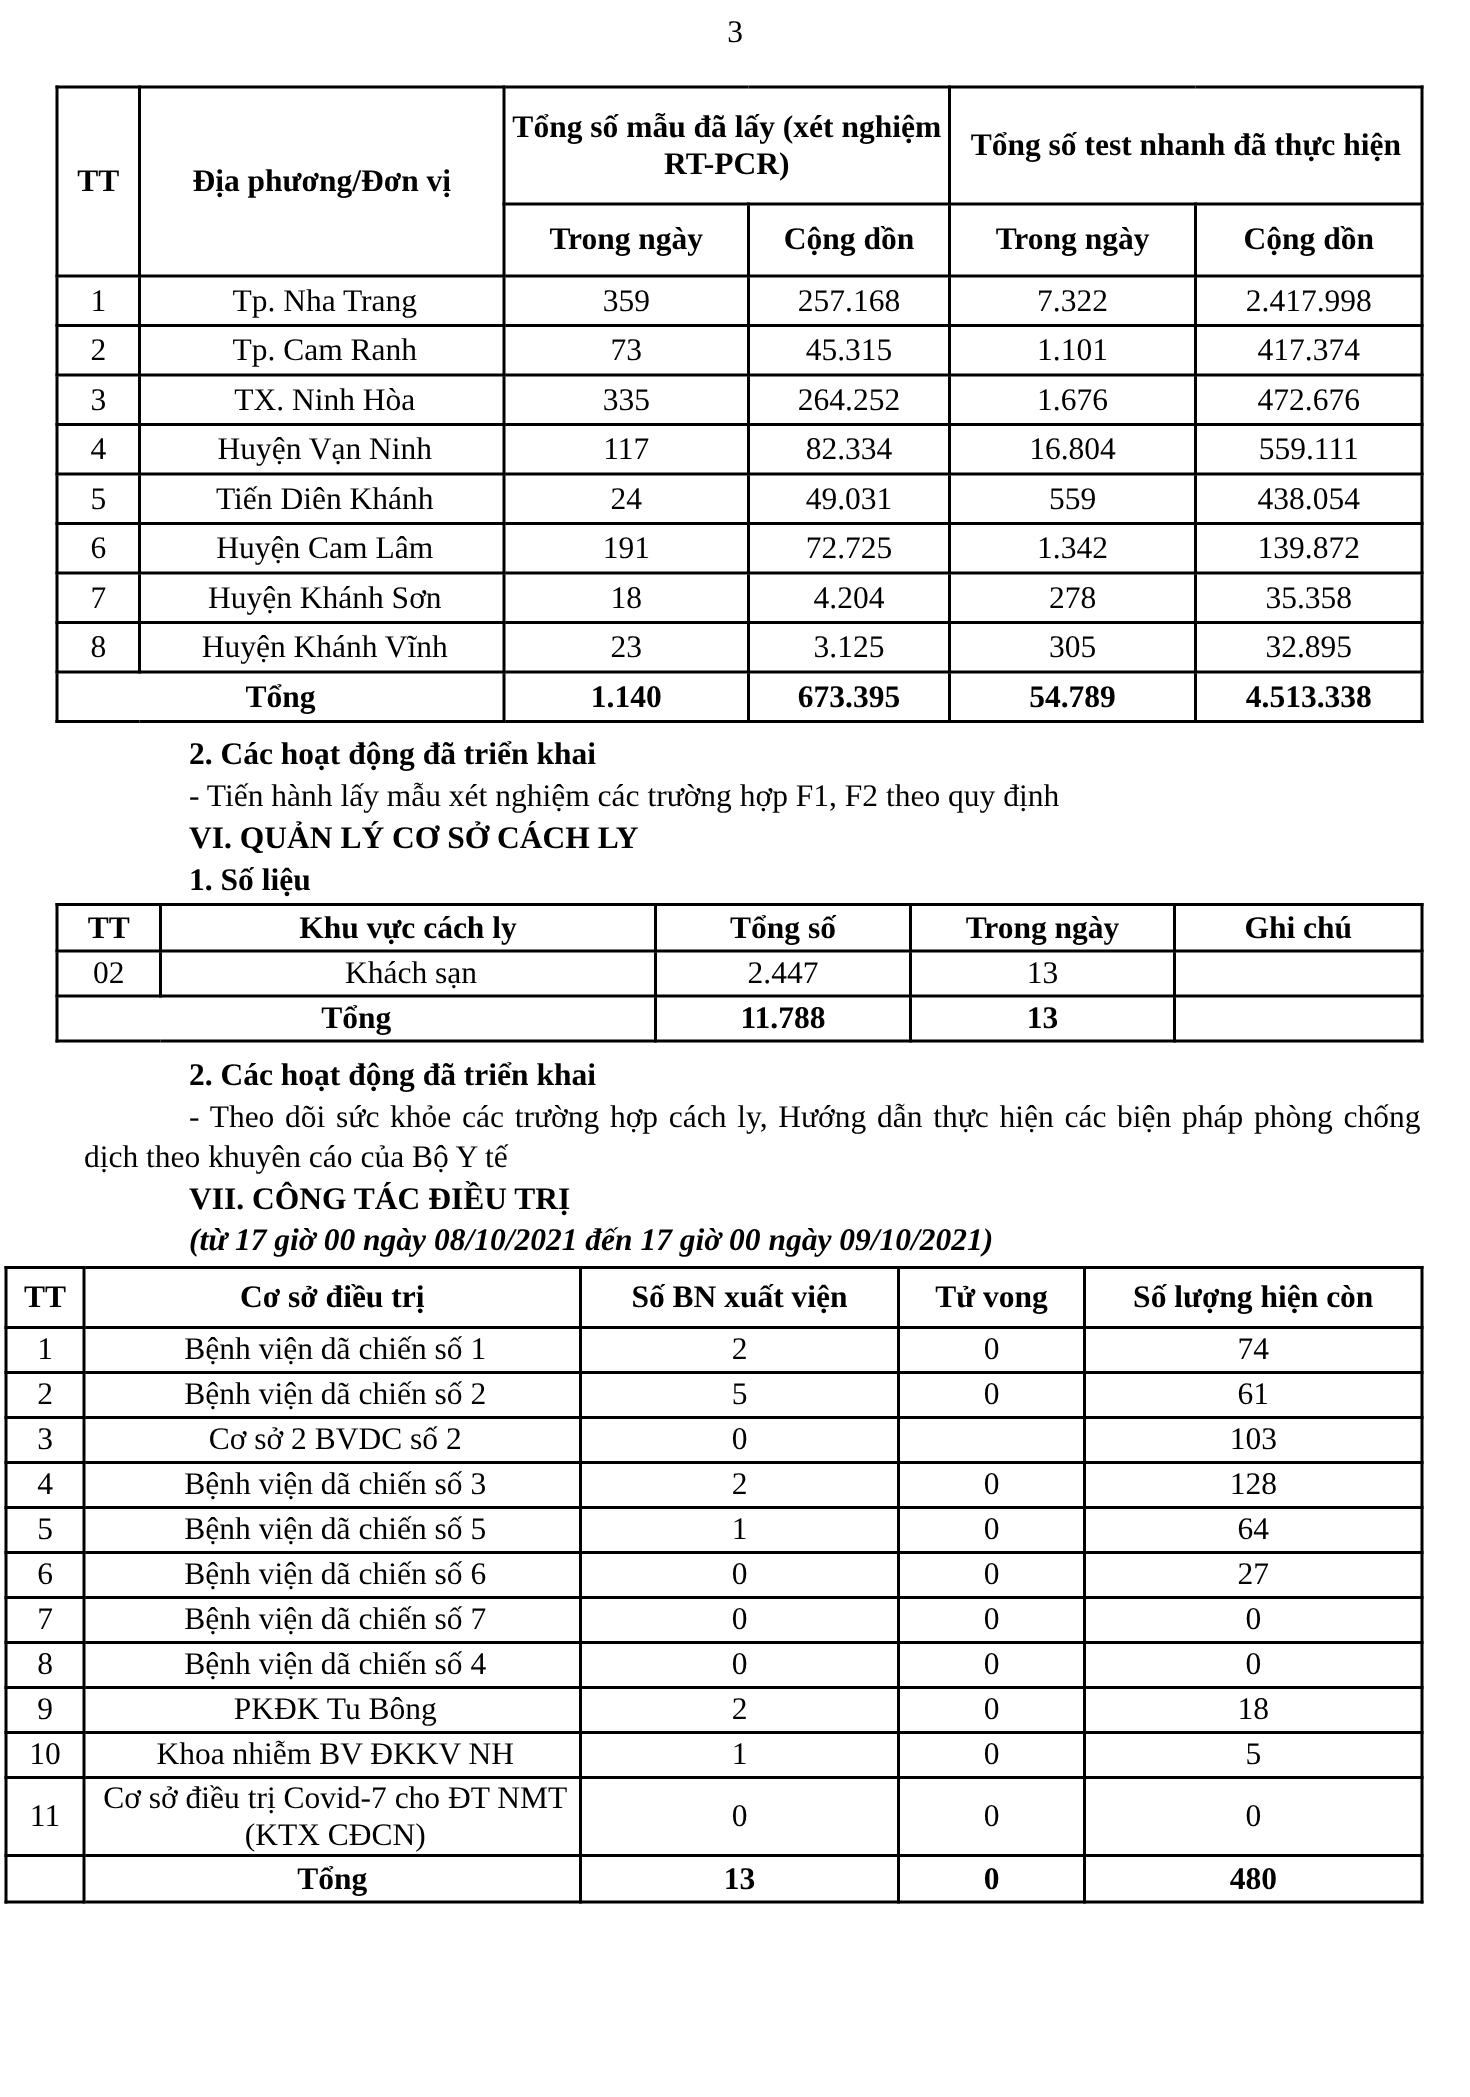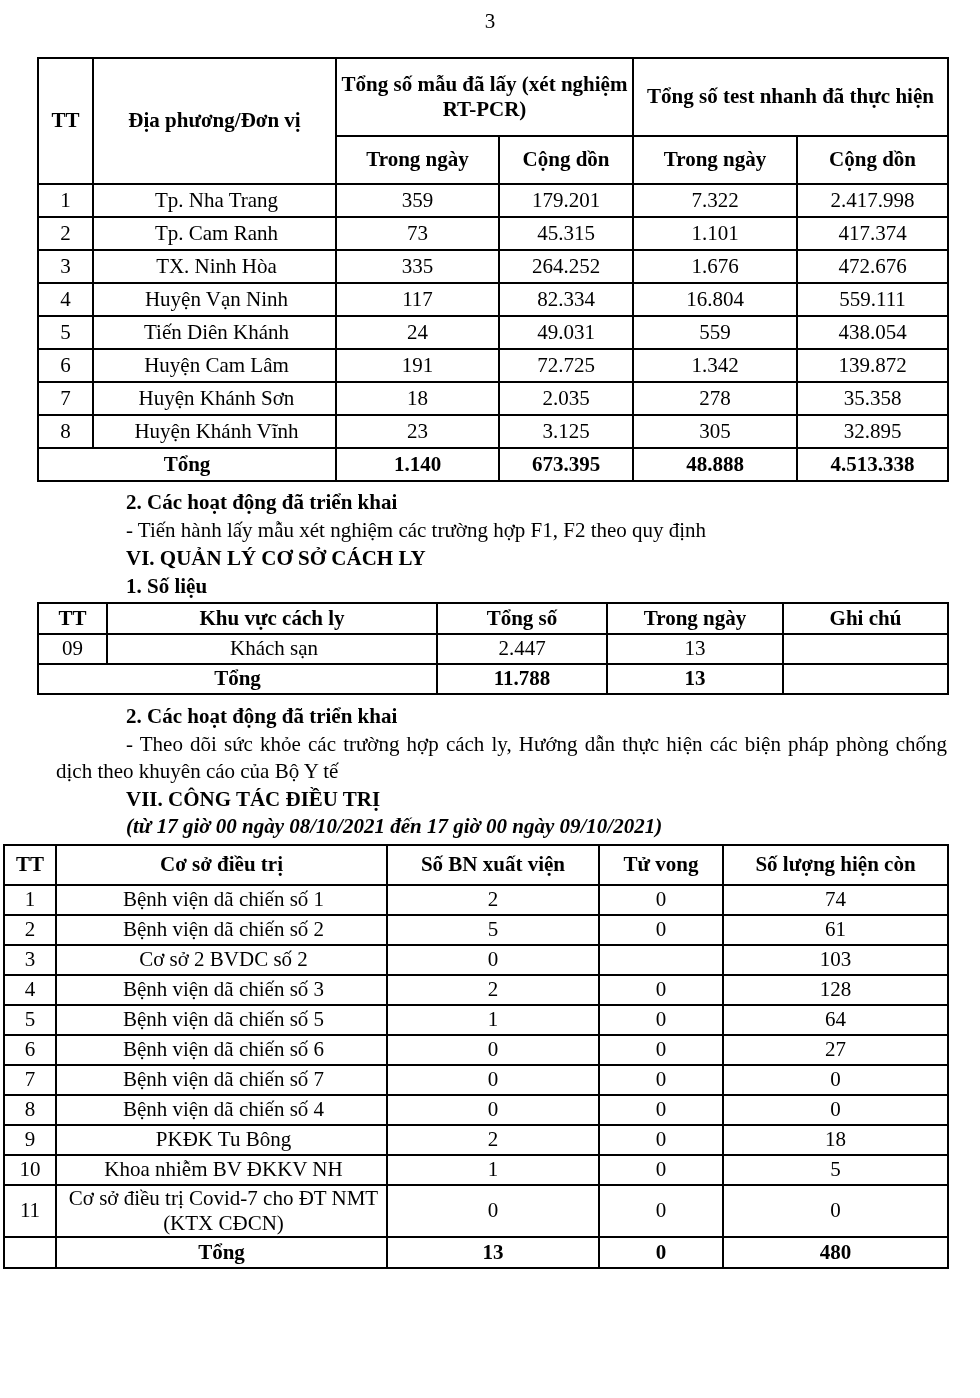--- a/index.html
+++ b/index.html
@@ -62,21 +62,21 @@
     <tr class="h2">
       <td class="b">Trong ngày</td>
       <td class="b">Cộng dồn</td>
       <td class="b">Trong ngày</td>
       <td class="b">Cộng dồn</td>
     </tr>
     <tr>
       <td>1</td>
       <td class="nm">Tp. Nha Trang</td>
       <td>359</td>
-      <td>179.201</td>
+      <td>257.168</td>
       <td>7.322</td>
       <td>2.417.998</td>
     </tr>
     <tr>
       <td>2</td>
       <td class="nm">Tp. Cam Ranh</td>
       <td>73</td>
       <td>45.315</td>
       <td>1.101</td>
       <td>417.374</td>
@@ -110,37 +110,37 @@
       <td class="nm">Huyện Cam Lâm</td>
       <td>191</td>
       <td>72.725</td>
       <td>1.342</td>
       <td>139.872</td>
     </tr>
     <tr>
       <td>7</td>
       <td class="nm">Huyện Khánh Sơn</td>
       <td>18</td>
-      <td>2.035</td>
+      <td>4.204</td>
       <td>278</td>
       <td>35.358</td>
     </tr>
     <tr>
       <td>8</td>
       <td class="nm">Huyện Khánh Vĩnh</td>
       <td>23</td>
       <td>3.125</td>
       <td>305</td>
       <td>32.895</td>
     </tr>
     <tr class="tot">
       <td colspan="2" class="b">Tổng</td>
       <td class="b">1.140</td>
       <td class="b">673.395</td>
-      <td class="b">48.888</td>
+      <td class="b">54.789</td>
       <td class="b">4.513.338</td>
     </tr>
   </tbody>
 </table>
 
 <div class="txt">
   <p class="b">2. Các hoạt động đã triển khai</p>
   <p>- Tiến hành lấy mẫu xét nghiệm các trường hợp F1, F2 theo quy định</p>
   <p class="b">VI. QUẢN LÝ CƠ SỞ CÁCH LY</p>
   <p class="b">1.  Số liệu</p>
@@ -156,21 +156,21 @@
   </colgroup>
   <tbody>
     <tr class="h1">
       <td class="b">TT</td>
       <td class="b">Khu vực cách ly</td>
       <td class="b">Tổng số</td>
       <td class="b">Trong ngày</td>
       <td class="b">Ghi chú</td>
     </tr>
     <tr>
-      <td>09</td>
+      <td>02</td>
       <td class="nm">Khách sạn</td>
       <td>2.447</td>
       <td>13</td>
       <td></td>
     </tr>
     <tr class="tot">
       <td colspan="2" class="b">Tổng</td>
       <td class="b">11.788</td>
       <td class="b">13</td>
       <td class="b"></td>

